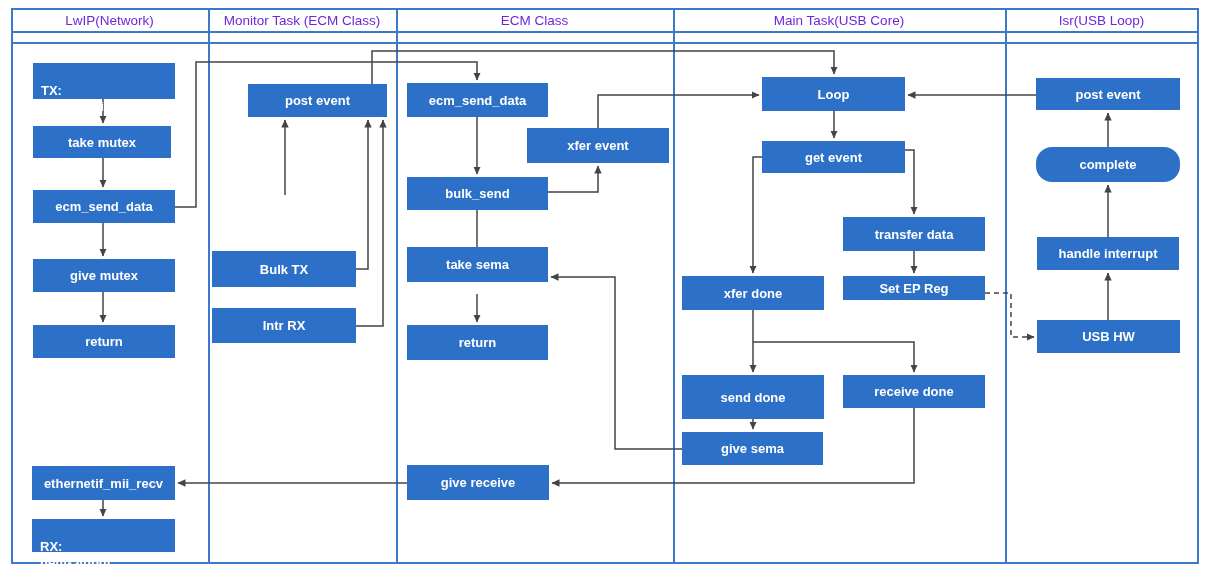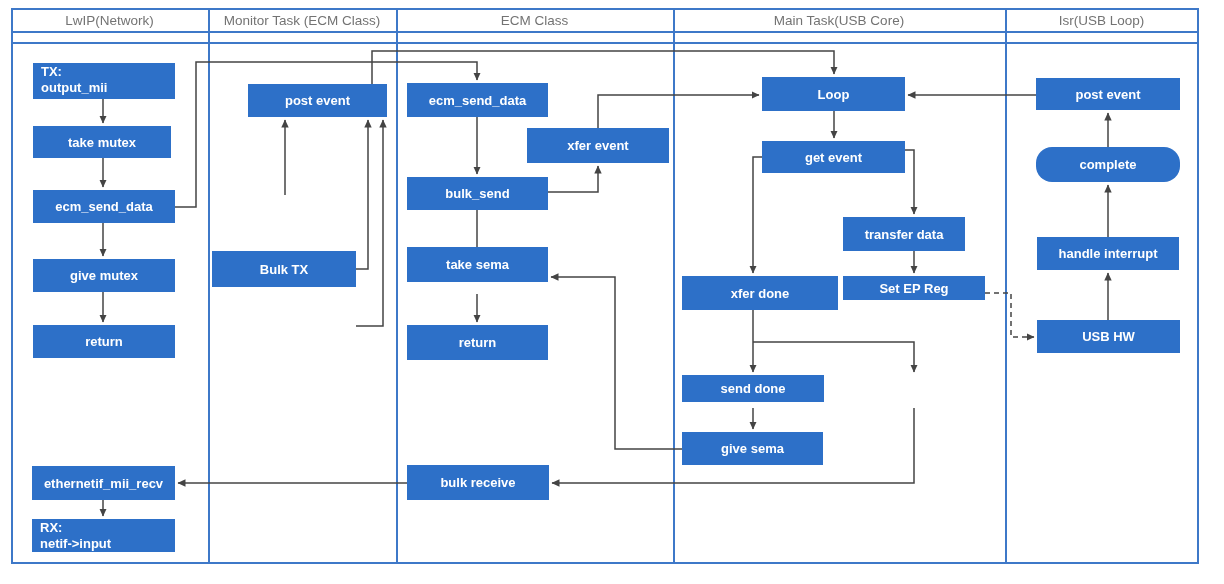--- a/index.html
+++ b/index.html
@@ -3,25 +3,25 @@
 <meta charset="utf-8">
 <style>
   html,body{margin:0;padding:0;background:#fff;}
   .root{position:relative;width:1224px;height:584px;background:#fff;
         font-family:"Liberation Sans",sans-serif;overflow:hidden;}
   .frame{position:absolute;left:11px;top:8px;width:1188px;height:556px;
          border:2px solid #3E78C8;box-sizing:border-box;}
   .vsep{position:absolute;top:8px;height:556px;width:2px;background:#3E78C8;}
   .hsep{position:absolute;left:11px;width:1188px;height:2px;background:#3E78C8;}
   .lane-title{position:absolute;top:11px;height:20px;line-height:20px;
-              text-align:center;color:#737373;font-size:13.5px;}
+              text-align:center;color:#6d28d9;font-size:13.5px;}
   .node{position:absolute;background:#2D70C8;color:#fff;font-size:13px;font-weight:600;
         display:flex;align-items:center;justify-content:center;text-align:center;
         box-sizing:border-box;z-index:3;}
-  .node.ml{display:block;text-align:left;padding:1px 0 0 8px;white-space:pre-line;
+  .node.ml{display:block;text-align:left;padding:20px 0 0 8px;white-space:pre-line;
            line-height:16px;}
   svg.wires{position:absolute;left:0;top:0;z-index:2;pointer-events:none;}
   svg.wires path{stroke:#444;stroke-width:1.5;fill:none;}
   svg.wires path.dashed{stroke-dasharray:5 4;}
 </style>
 </head>
 <body>
 
 <div class="root">
 
@@ -82,34 +82,36 @@
   <div class="node" style="left:33px;top:126px;width:138px;height:32px;">take mutex</div>
   <div class="node" style="left:33px;top:190px;width:142px;height:33px;">ecm_send_data</div>
   <div class="node" style="left:33px;top:259px;width:142px;height:33px;">give mutex</div>
   <div class="node" style="left:33px;top:325px;width:142px;height:33px;">return</div>
   <div class="node" style="left:32px;top:466px;width:143px;height:34px;">ethernetif_mii_recv</div>
   <div class="node ml" style="left:32px;top:519px;width:143px;height:33px;">RX:
 netif-&gt;input</div>
 
   <div class="node" style="left:248px;top:84px;width:139px;height:33px;">post event</div>
   <div class="node" style="left:212px;top:251px;width:144px;height:36px;">Bulk TX</div>
+  <div class="node" style="left:212px;top:308px;width:144px;height:35px;">Intr RX</div>
 
   <div class="node" style="left:407px;top:83px;width:141px;height:34px;">ecm_send_data</div>
   <div class="node" style="left:527px;top:128px;width:142px;height:35px;">xfer event</div>
   <div class="node" style="left:407px;top:177px;width:141px;height:33px;">bulk_send</div>
   <div class="node" style="left:407px;top:247px;width:141px;height:35px;">take sema</div>
   <div class="node" style="left:407px;top:325px;width:141px;height:35px;">return</div>
-  <div class="node" style="left:407px;top:465px;width:142px;height:35px;">bulk receive</div>
+  <div class="node" style="left:407px;top:465px;width:142px;height:35px;">give receive</div>
 
   <div class="node" style="left:762px;top:77px;width:143px;height:34px;">Loop</div>
   <div class="node" style="left:762px;top:141px;width:143px;height:32px;">get event</div>
-  <div class="node" style="left:843px;top:217px;width:122px;height:34px;">transfer data</div>
-  <div class="node" style="left:682px;top:276px;width:156px;height:34px;">xfer done</div>
+  <div class="node" style="left:843px;top:217px;width:142px;height:34px;">transfer data</div>
+  <div class="node" style="left:682px;top:276px;width:142px;height:34px;">xfer done</div>
   <div class="node" style="left:843px;top:276px;width:142px;height:24px;">Set EP Reg</div>
-  <div class="node" style="left:682px;top:375px;width:142px;height:27px;">send done</div>
+  <div class="node" style="left:682px;top:375px;width:142px;height:44px;">send done</div>
+  <div class="node" style="left:843px;top:375px;width:142px;height:33px;">receive done</div>
   <div class="node" style="left:682px;top:432px;width:141px;height:33px;">give sema</div>
 
   <div class="node" style="left:1036px;top:78px;width:144px;height:32px;">post event</div>
   <div class="node" style="left:1036px;top:147px;width:144px;height:35px;border-radius:16px;">complete</div>
   <div class="node" style="left:1037px;top:237px;width:142px;height:33px;">handle interrupt</div>
   <div class="node" style="left:1037px;top:320px;width:143px;height:33px;">USB HW</div>
 
 </div>
 
 </body></html>

